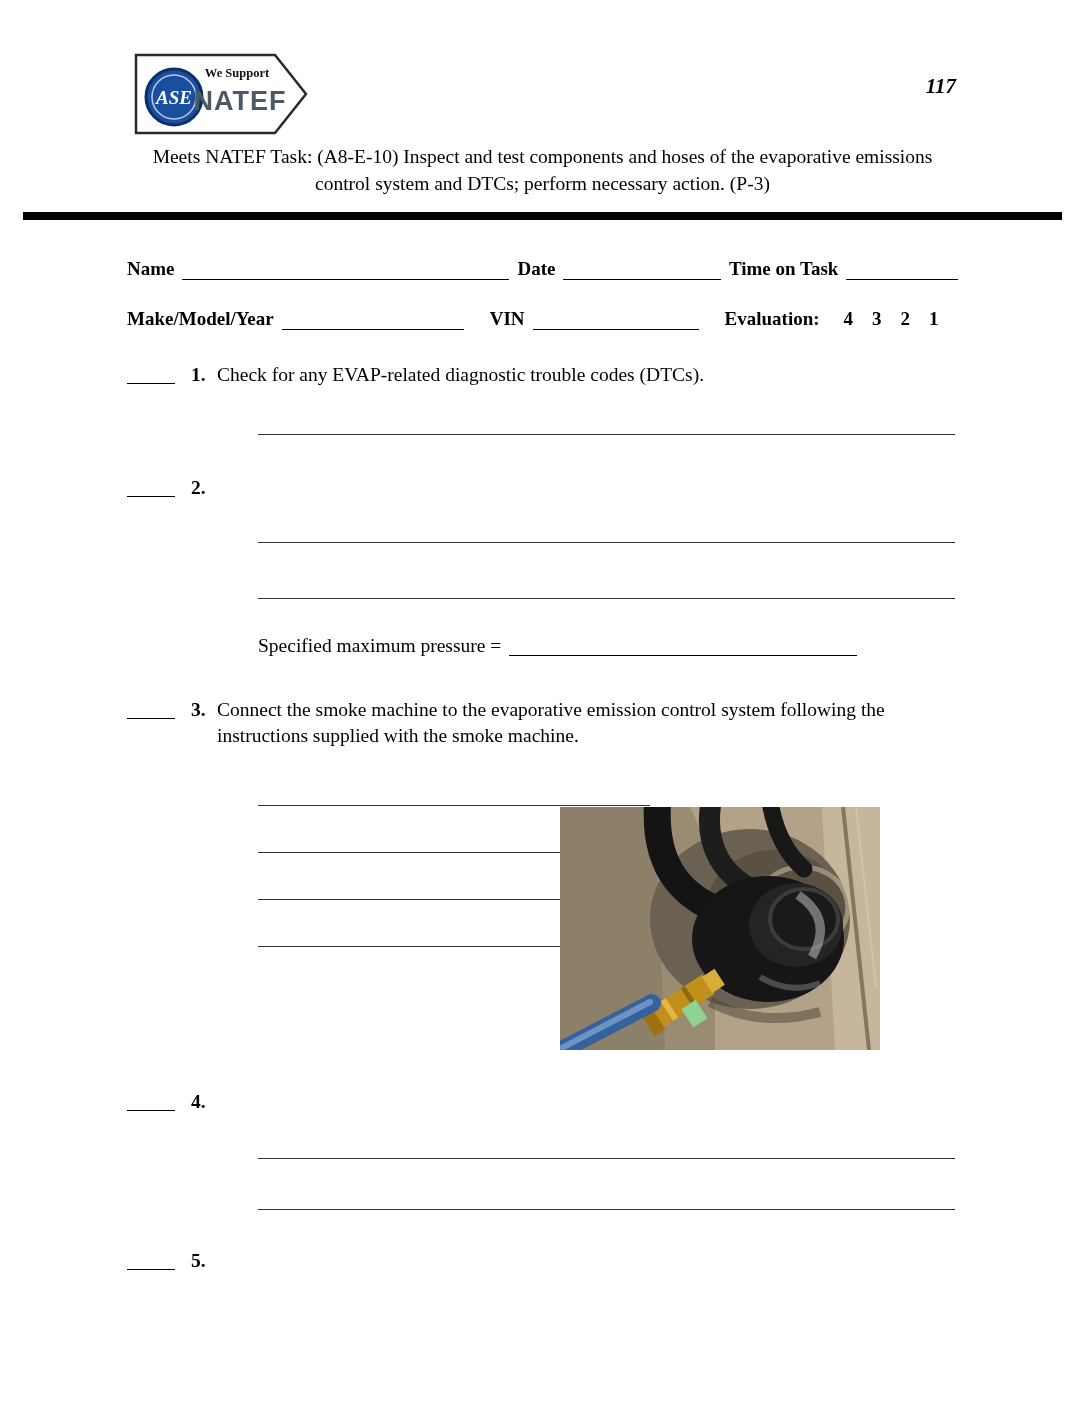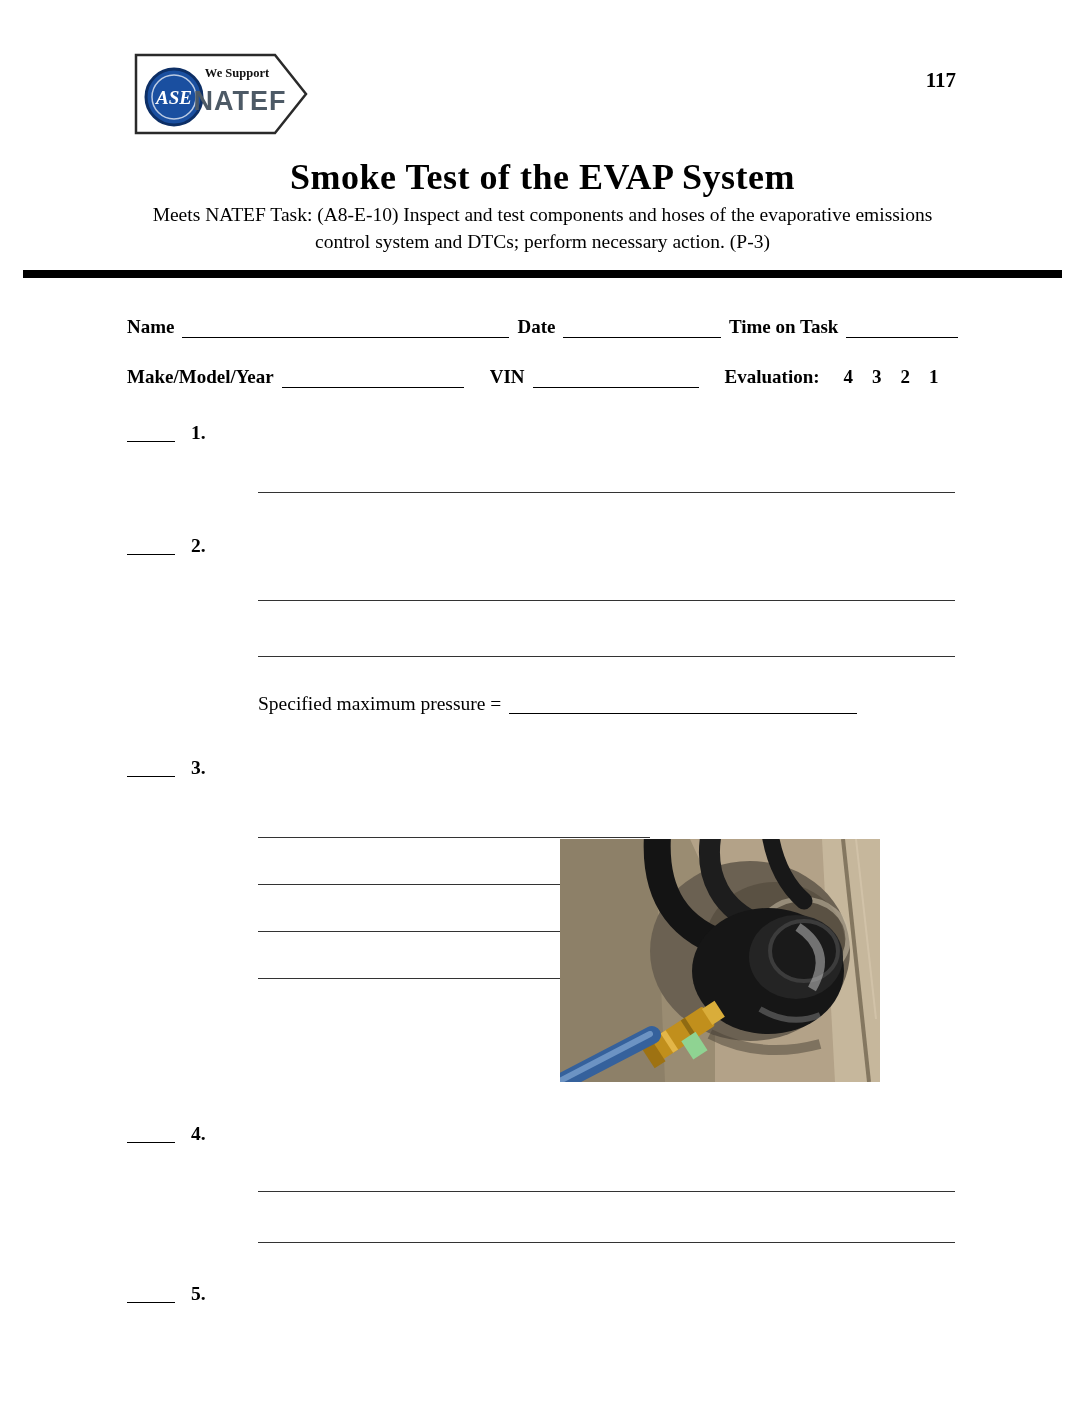--- a/index.html
+++ b/index.html
@@ -18,22 +18,23 @@
   .header-row {
     display: flex;
     justify-content: space-between;
     align-items: flex-start;
     padding-top: 52px;
   }
   .logo-wrap { margin-left: 6px; }
   .page-number {
     font-size: 21px;
     font-weight: bold;
-    margin-top: 16px;
+    margin-top: 22px;
     margin-right: 2px;
+    font-style: italic;
   }
   .title {
     text-align: center;
     font-size: 36px;
     font-weight: bold;
     margin-top: 16px;
     letter-spacing: 0.5px;
   }
   .subtitle {
     width: 820px;
@@ -137,21 +138,20 @@
           <circle cx="41" cy="45" r="28" fill="#1a4fa0" stroke="#0d2f66" stroke-width="3"></circle>
           <circle cx="41" cy="45" r="22" fill="none" stroke="#ffffff" stroke-width="1.5" opacity="0.7"></circle>
           <text x="41" y="52" font-family="Liberation Serif, serif" font-style="italic" font-weight="bold" font-size="19" fill="#ffffff" text-anchor="middle">ASE</text>
           <text x="104" y="25" font-family="Liberation Serif, serif" font-weight="bold" font-size="12.5" fill="#111" text-anchor="middle">We Support</text>
           <text x="107" y="58" font-family="Liberation Sans, sans-serif" font-weight="bold" font-size="27" fill="#4d5a66" text-anchor="middle" letter-spacing="1">NATEF</text>
         </svg>
       </div>
       <div class="page-number">117</div>
     </div>
 
-    <div class="title">Smoke Test of the EVAP System</div>
 
     <div class="subtitle"><b>Meets NATEF Task:</b><span>  (A8-E-10)  Inspect and test components and hoses of the evaporative emissions control system and DTCs; perform necessary action. (P-3)</span></div>
 
     <div class="thick-rule"></div>
 
     <div class="form-row form-row-1">
       <span>Name</span>
       <span class="fill-line w-name"></span>
       <span>Date</span>
       <span class="fill-line w-date"></span>
@@ -166,38 +166,40 @@
       <span>VIN</span>
       <span class="fill-line w-vin"></span>
       <span class="spacer-flex"></span>
       <span>Evaluation:</span>
       <span class="eval-nums">4    3    2    1</span>
     </div>
 
     <div class="item it1">
       <span class="check-line"></span>
       <span class="item-num">1.</span>
+      <span class="item-text">Check for any EVAP-related diagnostic trouble codes (DTCs).</span>
     </div>
     <div class="write-line ln-after-1"></div>
 
     <div class="item it2">
       <span class="check-line"></span>
       <span class="item-num">2.</span>
     </div>
     <div class="write-line ln-2a"></div>
     <div class="write-line ln-2b"></div>
 
     <div class="pressure-row">
       <span>Specified maximum pressure =</span>
       <span class="fill-line w-pressure"></span>
     </div>
 
     <div class="item it3">
       <span class="check-line"></span>
       <span class="item-num">3.</span>
+      <span class="item-text">Connect the smoke machine to the evaporative emission control system following the instructions supplied with the smoke machine.</span>
     </div>
 
     <div class="item3-zone">
       <div class="write-line short ln-3a"></div>
       <div class="write-line short ln-3x"></div>
       <div class="write-line short ln-3x"></div>
       <div class="write-line short ln-3x"></div>
 
       <div class="photo-frame">
         <svg width="320" height="243" viewBox="0 0 320 243">

